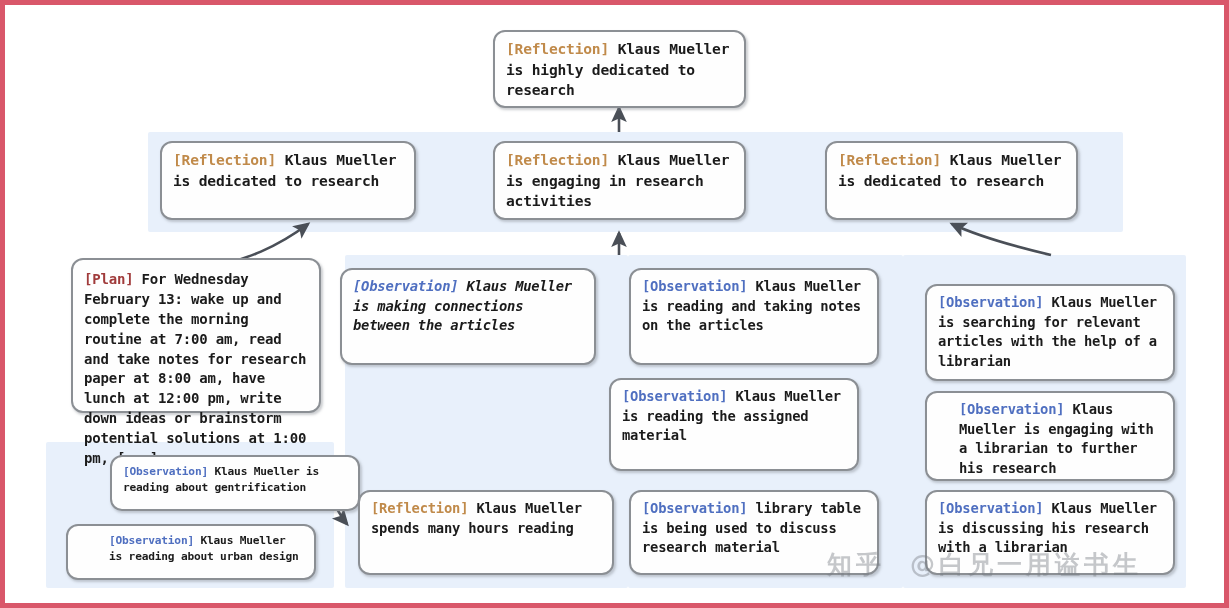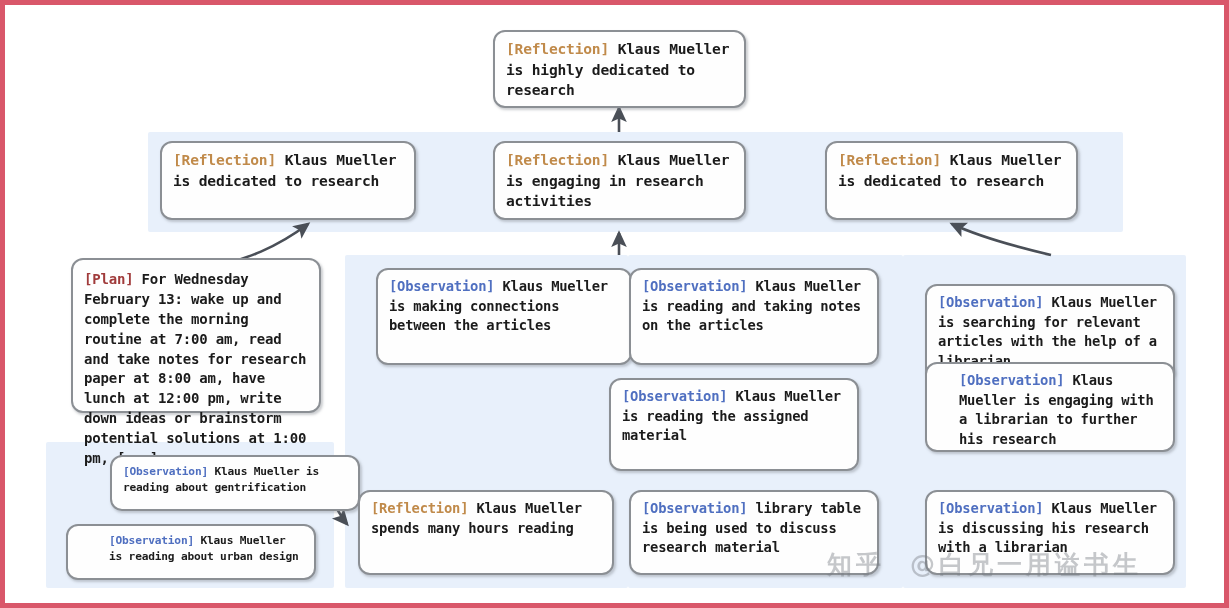--- a/index.html
+++ b/index.html
@@ -120,21 +120,21 @@
   </div>
 
   <div class="node" style="left:61px; top:450px; width:250px; height:56px;margin-left:44px;">
     <div class="txt fs11"><span class="tag-observation">[Observation]</span><span> Klaus Mueller is reading about gentrification</span></div>
   </div>
 
   <div class="node" style="left:61px; top:519px; width:250px; height:56px;padding-left:41px;">
     <div class="txt fs11"><span class="tag-observation">[Observation]</span><span> Klaus Mueller is reading about urban design</span></div>
   </div>
 
-  <div class="node" style="left:371px; top:263px; width:256px; height:97px;">
+  <div class="node" style="left:335px; top:263px; width:256px; height:97px;font-style:italic;">
     <div class="txt fs14"><span class="tag-observation">[Observation]</span><span> Klaus Mueller is making connections between the articles</span></div>
   </div>
 
 
   <div class="node" style="left:353px; top:485px; width:256px; height:85px;">
     <div class="txt fs14"><span class="tag-reflection">[Reflection]</span><span> Klaus Mueller spends many hours reading</span></div>
   </div>
 
   <div class="node" style="left:624px; top:263px; width:250px; height:97px;">
     <div class="txt fs14"><span class="tag-observation">[Observation]</span><span> Klaus Mueller is reading and taking notes on the articles</span></div>
@@ -145,21 +145,21 @@
   </div>
 
   <div class="node" style="left:624px; top:485px; width:250px; height:85px;">
     <div class="txt fs14"><span class="tag-observation">[Observation]</span><span> library table is being used to discuss research material</span></div>
   </div>
 
   <div class="node" style="left:920px; top:263px; width:250px; height:97px;margin-top:16px;">
     <div class="txt fs14"><span class="tag-observation">[Observation]</span><span> Klaus Mueller is searching for relevant articles with the help of a librarian</span></div>
   </div>
 
-  <div class="node" style="left:920px; top:357px; width:250px; height:90px;padding-left:32px;">
+  <div class="node" style="left:920px; top:386px; width:250px; height:90px;padding-left:32px;">
     <div class="txt fs14"><span class="tag-observation">[Observation]</span><span> Klaus Mueller is engaging with a librarian to further his research</span></div>
   </div>
 
   <div class="node" style="left:920px; top:485px; width:250px; height:85px;">
     <div class="txt fs14"><span class="tag-observation">[Observation]</span><span> Klaus Mueller is discussing his research with a librarian</span></div>
   </div>
 
   <div class="watermark" style="left:822px; top:543px;">知乎</div>
   <div class="watermark" style="left:905px; top:543px;">@白兄一用谥书生</div>
 

